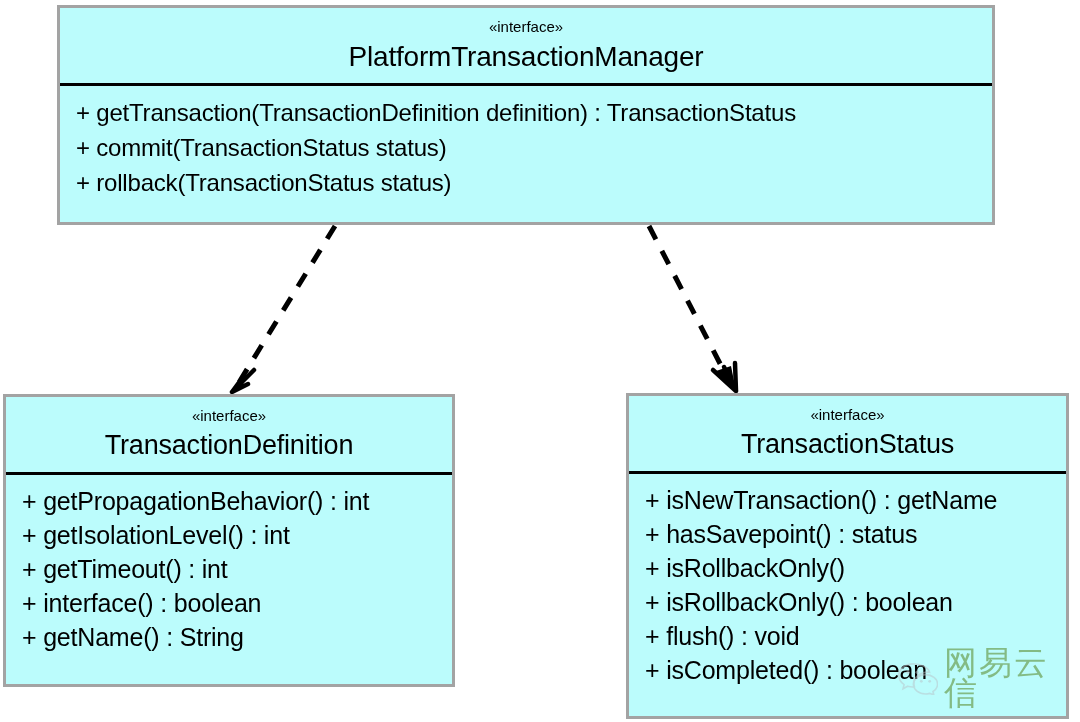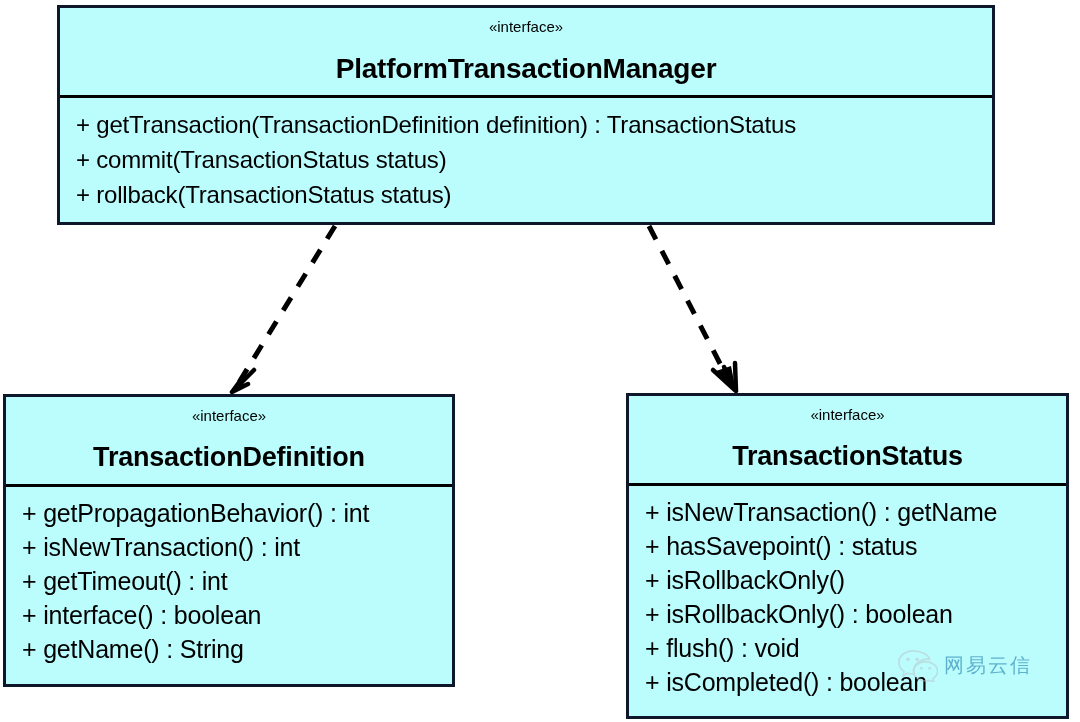--- a/index.html
+++ b/index.html
@@ -18,21 +18,21 @@
     height: 722px;
     background: #ffffff;
     overflow: hidden;
   }
 
   
   .uml-class {
     position: absolute;
     box-sizing: border-box;
     background: #bbfcfc;
-    border: 3px solid #0f172a;
+    border: 3px solid #a3a3a3;
     display: flex;
     flex-direction: column;
     z-index: 3;
   }
   .uml-header {
     box-sizing: border-box;
     text-align: center;
     padding: 9px 6px 10px 6px;
     border-bottom: 3px solid #000000;
     flex: none;
@@ -41,24 +41,24 @@
     display: block;
     font-size: 15px;
     line-height: 19px;
     color: #000000;
     letter-spacing: 0px;
   }
   .class-name {
     display: block;
     font-size: 27px;
     line-height: 33px;
-    font-weight: bold;
+    font-weight: normal;
     color: #000000;
     letter-spacing: -0.2px;
-    margin-top: 16px;
+    margin-top: 4px;
   }
   .uml-members {
     box-sizing: border-box;
     flex: 1 1 auto;
     padding: 9px 0 6px 16px;
   }
   .member {
     display: block;
     font-size: 24px;
     line-height: 35px;
@@ -98,23 +98,23 @@
     opacity: 0.5;
     pointer-events: none;
   }
   #watermark .wm-logo {
     width: 40px;
     height: 34px;
     margin-right: 6px;
     flex: none;
   }
   #watermark .wm-text {
-    font-size: 20px;
+    font-size: 33px;
     line-height: 30px;
-    color: #0369a1;
+    color: #4d7c0f;
     letter-spacing: 2px;
     font-family: "DejaVu Sans", sans-serif;
   }
 </style>
 </head>
 <body>
 
 <div id="diagram">
 
   <svg id="connectors" viewBox="0 0 1080 722" width="1080" height="722" xmlns="http://www.w3.org/2000/svg">
@@ -144,21 +144,21 @@
     </div>
   </div>
 
   <div class="uml-class" id="box-td">
     <div class="uml-header">
       <span class="stereotype">«interface»</span>
       <span class="class-name">TransactionDefinition</span>
     </div>
     <div class="uml-members">
       <span class="member">+ getPropagationBehavior() : int</span>
-      <span class="member">+ isNewTransaction() : int</span>
+      <span class="member">+ getIsolationLevel() : int</span>
       <span class="member">+ getTimeout() : int</span>
       <span class="member">+ interface() : boolean</span>
       <span class="member">+ getName() : String</span>
     </div>
   </div>
 
   <div class="uml-class" id="box-ts">
     <div class="uml-header">
       <span class="stereotype">«interface»</span>
       <span class="class-name">TransactionStatus</span>

